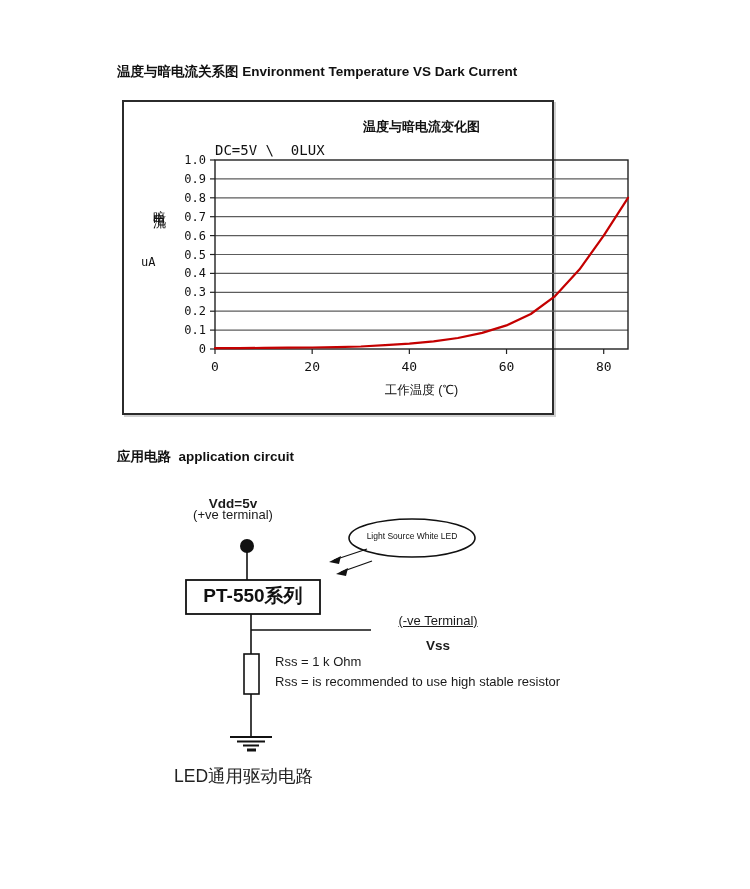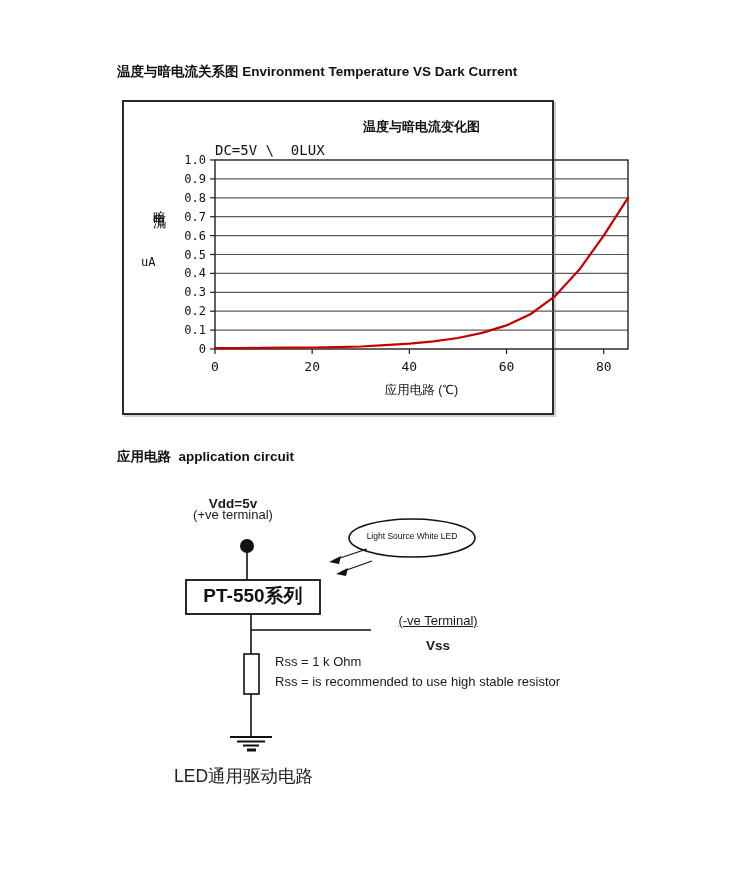--- a/index.html
+++ b/index.html
@@ -101,21 +101,21 @@
       <line x1="188.1764705882353" y1="247" x2="188.1764705882353" y2="252" stroke="#222" stroke-width="1.2"></line>
       <text x="188.1764705882353" y="269" text-anchor="middle" font-family="DejaVu Sans Mono, monospace" font-size="13" fill="#111">20</text>
       <line x1="285.3529411764706" y1="247" x2="285.3529411764706" y2="252" stroke="#222" stroke-width="1.2"></line>
       <text x="285.3529411764706" y="269" text-anchor="middle" font-family="DejaVu Sans Mono, monospace" font-size="13" fill="#111">40</text>
       <line x1="382.5294117647059" y1="247" x2="382.5294117647059" y2="252" stroke="#222" stroke-width="1.2"></line>
       <text x="382.5294117647059" y="269" text-anchor="middle" font-family="DejaVu Sans Mono, monospace" font-size="13" fill="#111">60</text>
       <line x1="479.70588235294116" y1="247" x2="479.70588235294116" y2="252" stroke="#222" stroke-width="1.2"></line>
       <text x="479.70588235294116" y="269" text-anchor="middle" font-family="DejaVu Sans Mono, monospace" font-size="13" fill="#111">80</text>
       <polyline points="91.0,246.1 115.3,246.1 139.6,245.9 163.9,245.7 188.2,245.5 212.5,245.1 236.8,244.5 261.1,243.2 285.4,241.7 309.6,239.4 333.9,236.0 358.2,230.9 382.5,223.4 406.8,212.0 431.1,194.1 455.4,167.6 479.7,133.6 504.0,95.8" fill="none" stroke="#c40000" stroke-width="2.2" stroke-linecap="round" stroke-linejoin="round"></polyline>
     </svg>
-  <div class="abs x-axis-label">应用电路 (℃)</div>
+  <div class="abs x-axis-label">工作温度 (℃)</div>
 </div>
 
 <div class="abs section-title" style="left:117px; top:448px;">应用电路  application circuit</div>
 
 <div class="abs circuit-area">
   <svg width="750" height="360" viewBox="0 0 750 360">
 
     <circle cx="247" cy="66" r="7" fill="#111"></circle>
     <line x1="247" y1="72" x2="247" y2="100" stroke="#111" stroke-width="1.6"></line>
 

